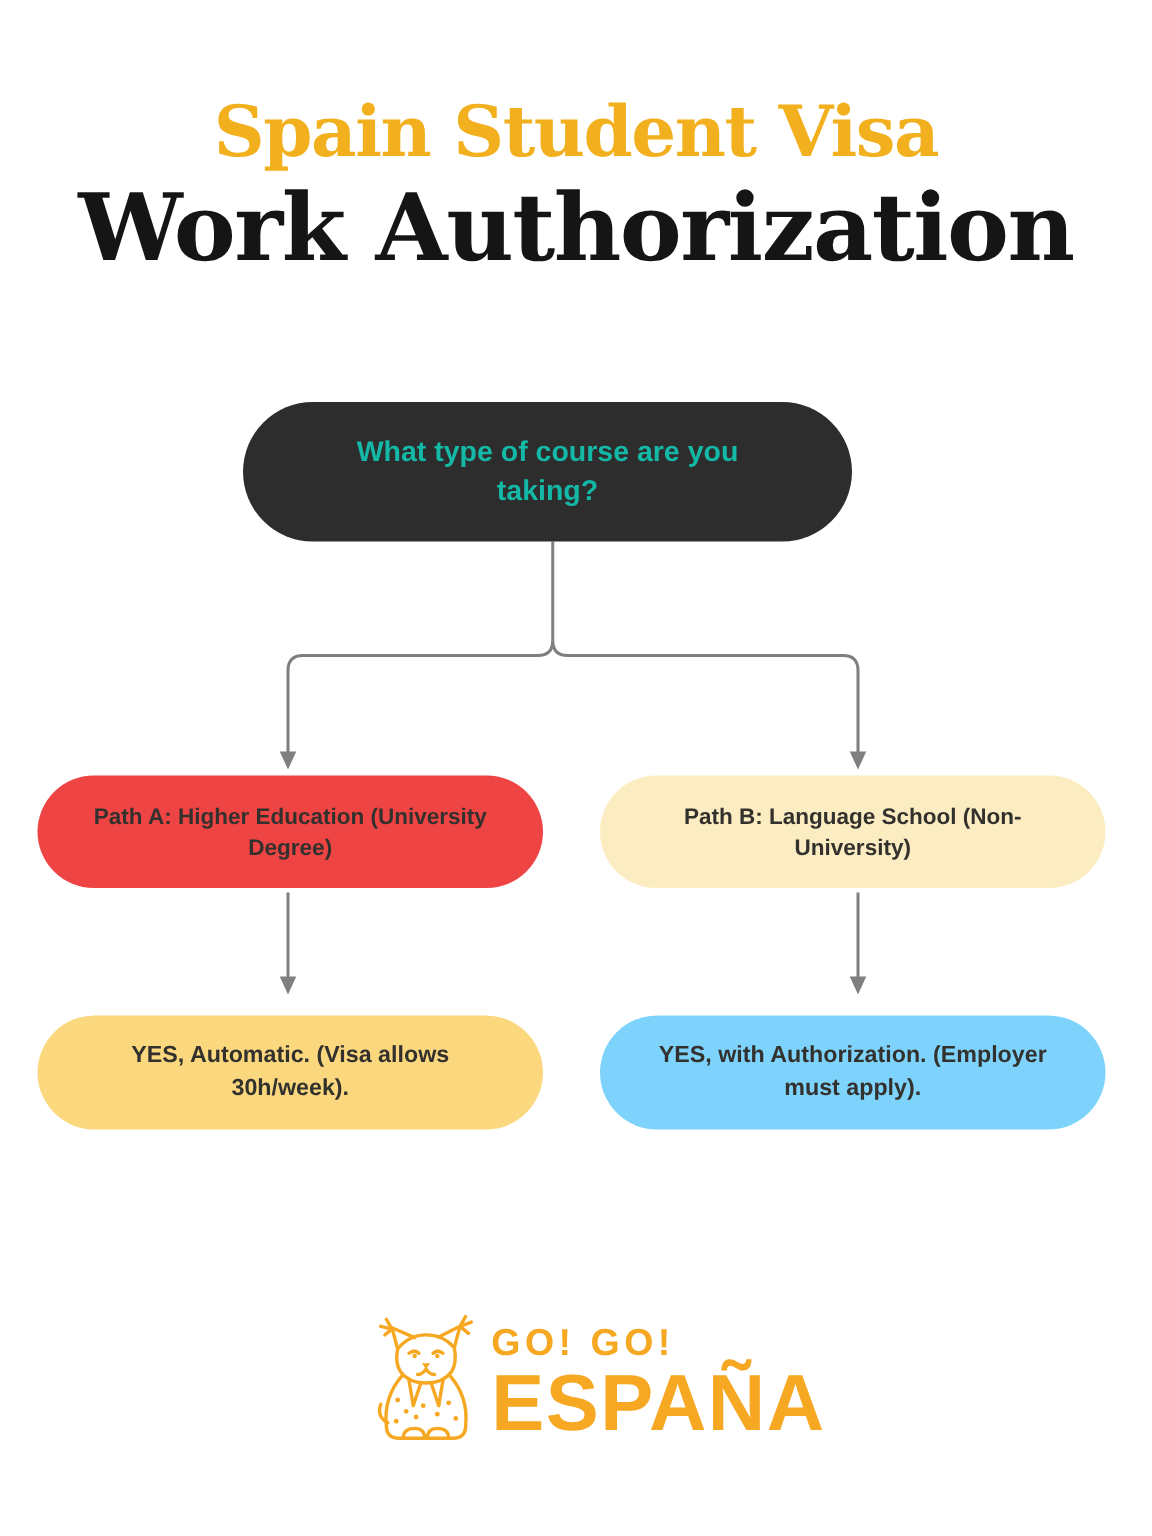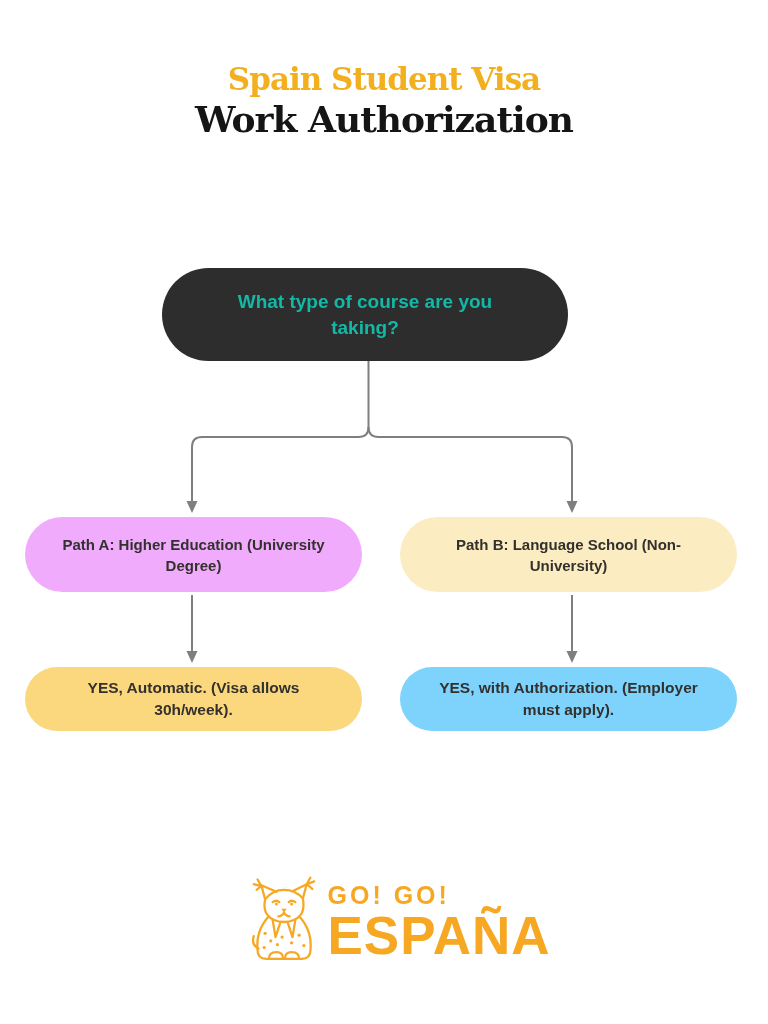--- a/index.html
+++ b/index.html
@@ -13,27 +13,27 @@
   .canvas{position:absolute;inset:0;width:768px;height:1024px;}
 
   
   .title-wrap{
     position:absolute;top:62px;left:0;width:768px;
     text-align:center;
     font-family:"DejaVu Serif","Liberation Serif",serif;
     font-weight:bold;
   }
   .title-line1{
-    font-size:31px;
+    font-size:47px;
     line-height:1.15;
     letter-spacing:-1px;
     text-align:center;
   }
   .title-line2{
-    font-size:36px;
+    font-size:62px;
     line-height:1.1;
     letter-spacing:-1px;
     margin-top:2px;
   }
 
   
   .node{
     position:absolute;
     display:flex;align-items:center;justify-content:center;
     text-align:center;
@@ -50,25 +50,26 @@
   .node-branch{
     width:337px;height:75px;
     border-radius:38px;
     color:#33312e;
     font-size:15px;line-height:1.4;
     padding:0 34px;
   }
   .node-a{left:25px;top:517px;}
   .node-b{left:400px;top:517px;}
   .node-result{
-    width:337px;height:64px;
+    width:337px;height:76px;
     border-radius:38px;
     color:#33312e;
     font-size:15.5px;line-height:1.4;
     padding:0 22px;
+    margin-top:10px;
   }
   .node-a2{left:25px;top:667px;}
   .node-b2{left:400px;top:667px;}
 
   
   .connectors{
     position:absolute;left:0;top:0;width:768px;height:1024px;
     pointer-events:none;
   }
   .connectors path.line{fill:none;stroke:currentColor;stroke-width:2;}
@@ -111,21 +112,21 @@
 
     <path class="line" d="M192,595 V652"></path>
     <path class="head" d="M186.5,651 L197.5,651 L192,663 Z"></path>
 
     <path class="line" d="M572,595 V652"></path>
     <path class="head" d="M566.5,651 L577.5,651 L572,663 Z"></path>
   </svg>
 
   <div class="node node-root" style="background-color: rgb(45, 45, 45);">What type of course are you taking?</div>
 
-  <div class="node node-branch node-a" style="background-color: #f0abfc;">Path A: Higher Education (University Degree)</div>
+  <div class="node node-branch node-a" style="background-color: #ef4444;">Path A: Higher Education (University Degree)</div>
 
   <div class="node node-branch node-b" style="background-color: rgb(252, 236, 194);">Path B: Language School (Non-University)</div>
 
   <div class="node node-result node-a2" style="background-color: rgb(251, 215, 126);">YES, Automatic. (Visa allows 30h/week).</div>
 
   <div class="node node-result node-b2" style="background-color: #7dd3fc;">YES, with Authorization. (Employer must apply).</div>
 
   <div class="logo" style="color: rgb(247, 168, 35);">
     <svg class="mascot" viewBox="0 0 72 96" xmlns="http://www.w3.org/2000/svg" fill="none" stroke="currentColor" stroke-width="2.4" stroke-linecap="round" stroke-linejoin="round">
 

